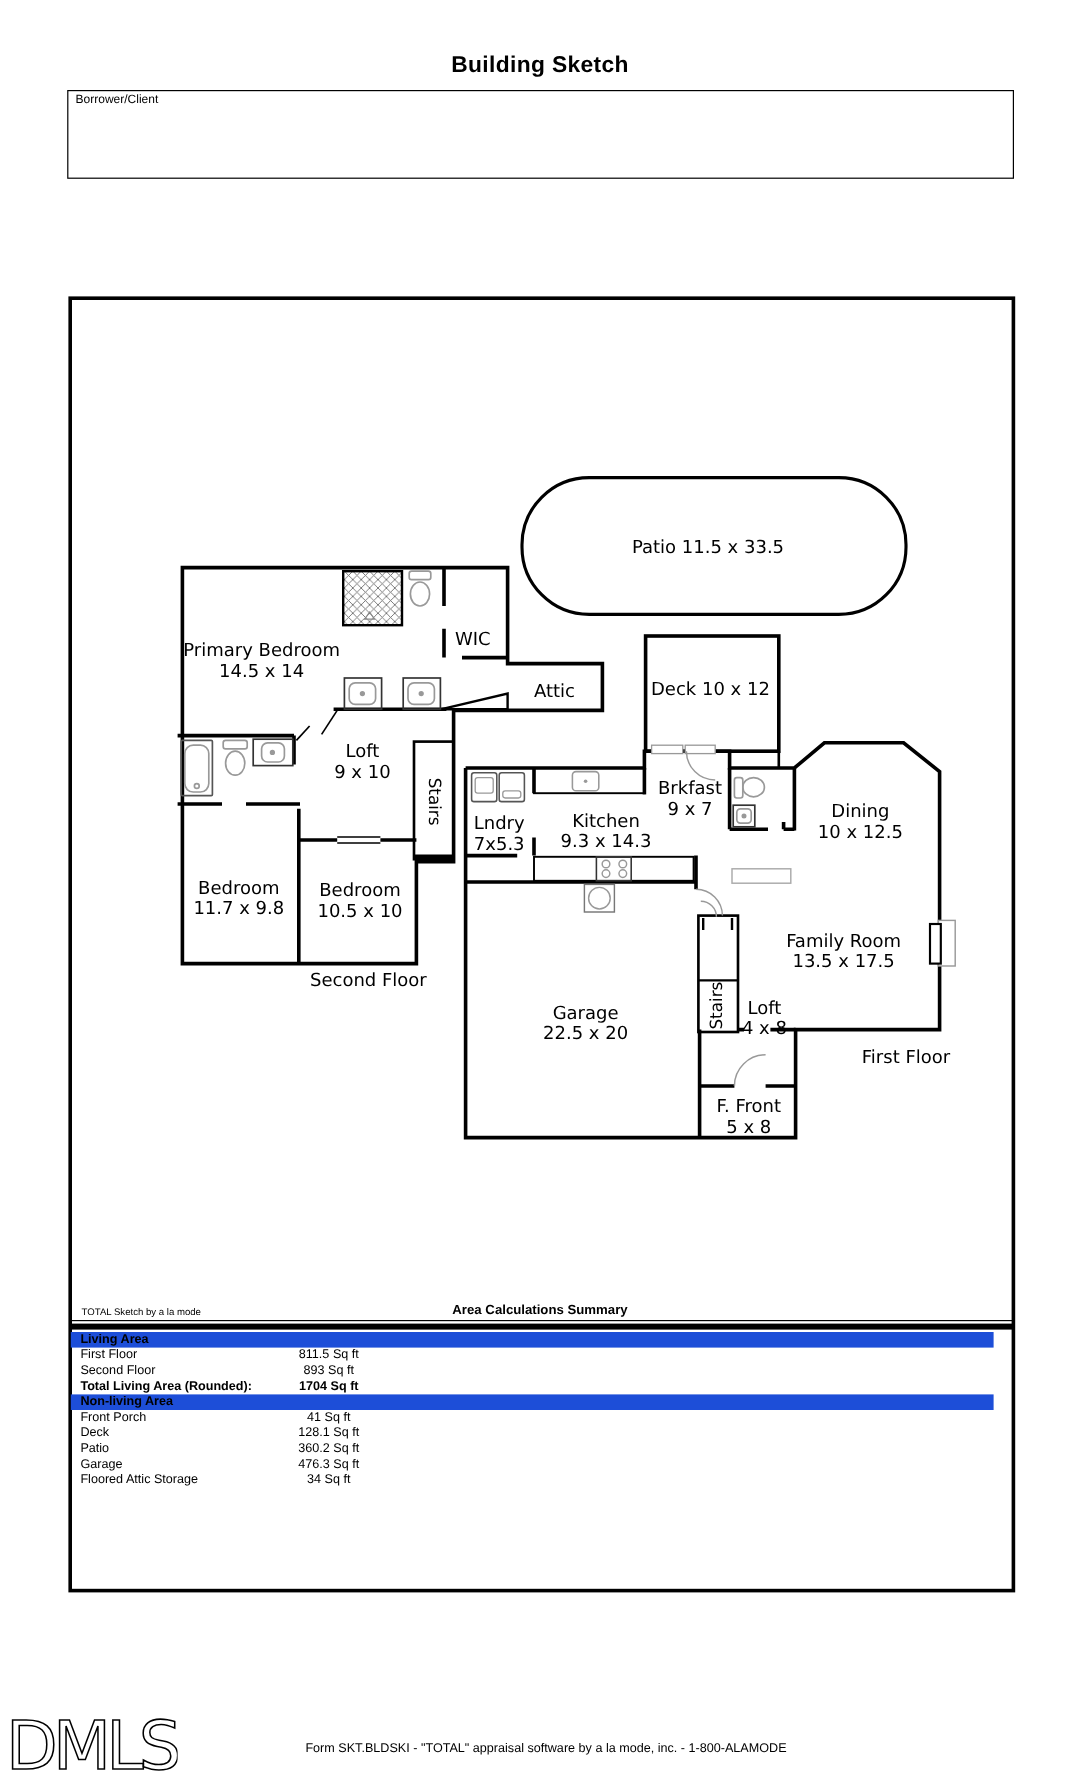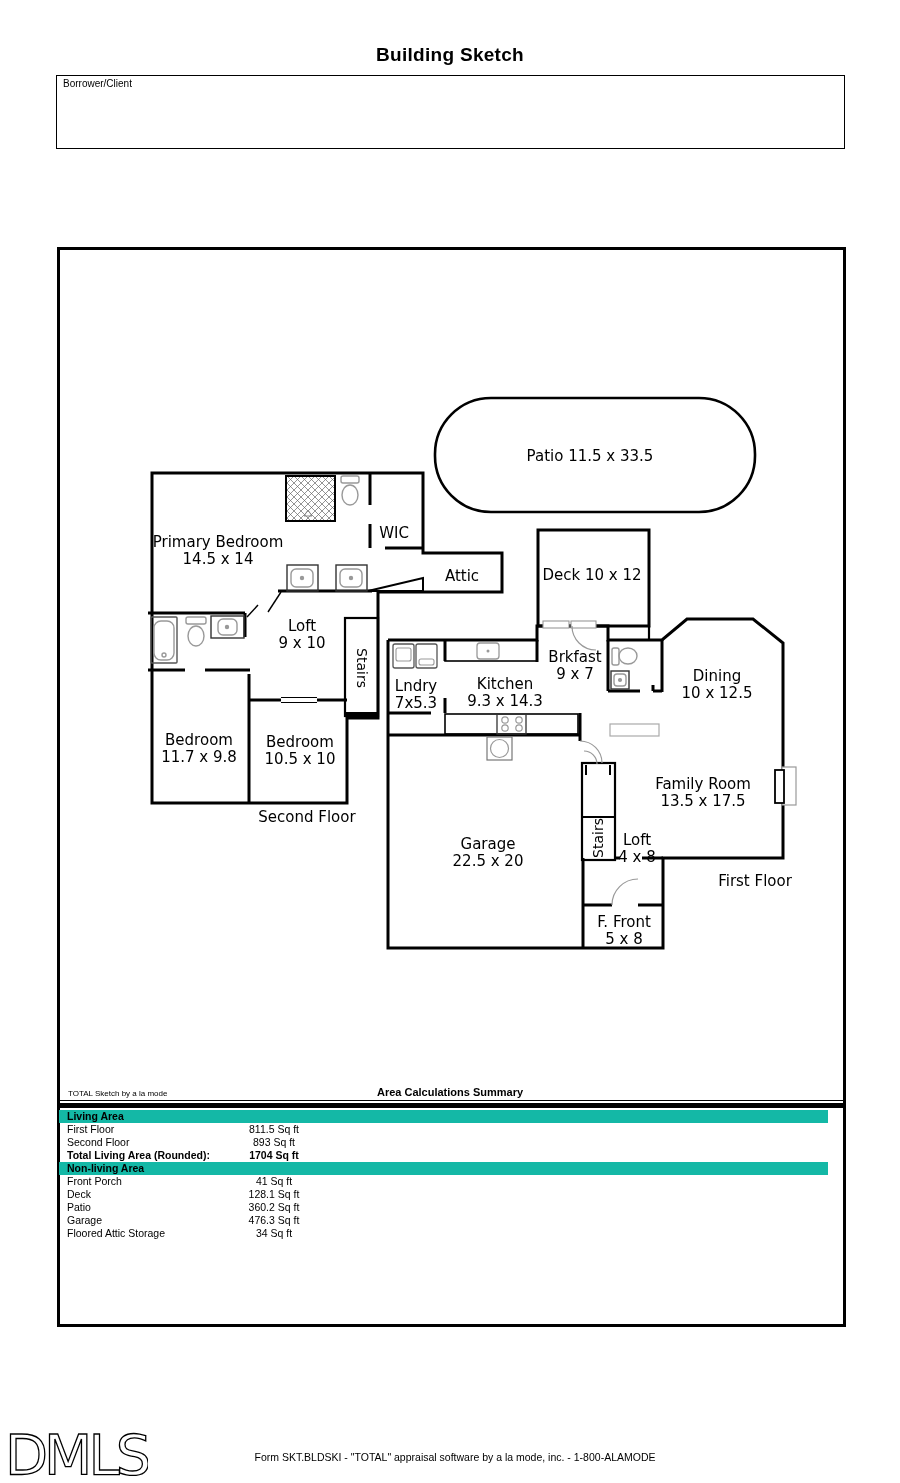--- a/index.html
+++ b/index.html
@@ -22,21 +22,21 @@
   .room-label{position:absolute;transform:translate(-50%,-50%);text-align:center;
     font-size:15px;line-height:17px;white-space:nowrap;}
   .room-label.small{font-size:14px;}
   .rot90{transform:translate(-50%,-50%) rotate(90deg);}
   .rotm90{transform:translate(-50%,-50%) rotate(-90deg);}
   
   .sum-brand{position:absolute;left:68px;top:1089px;font-family:"Liberation Sans",sans-serif;font-size:8px;}
   .sum-title{position:absolute;left:450px;top:1086px;transform:translateX(-50%);
     font-family:"Liberation Sans",sans-serif;font-size:11px;font-weight:bold;}
   .sum-line{position:absolute;left:58px;width:787px;background:#000;}
-  .band{position:absolute;left:59px;width:769px;height:13px;background:#14b8a6;
+  .band{position:absolute;left:59px;width:769px;height:13px;background:#1d4ed8;
     font-family:"Liberation Sans",sans-serif;font-size:10.5px;font-weight:bold;line-height:13px;padding-left:8px;box-sizing:border-box;}
   .srow{position:absolute;left:59px;width:785px;height:13px;
     font-family:"Liberation Sans",sans-serif;font-size:10.5px;line-height:13px;}
   .srow .lbl{position:absolute;left:8px;}
   .srow .val{position:absolute;left:16px;width:398px;text-align:center;}
   .srow.bold{font-weight:bold;}
   
   .footer-text{position:absolute;left:455px;top:1451px;transform:translateX(-50%);
     font-family:"Liberation Sans",sans-serif;font-size:10.5px;white-space:nowrap;}
   .logo-svg{position:absolute;left:3px;top:1424px;}

